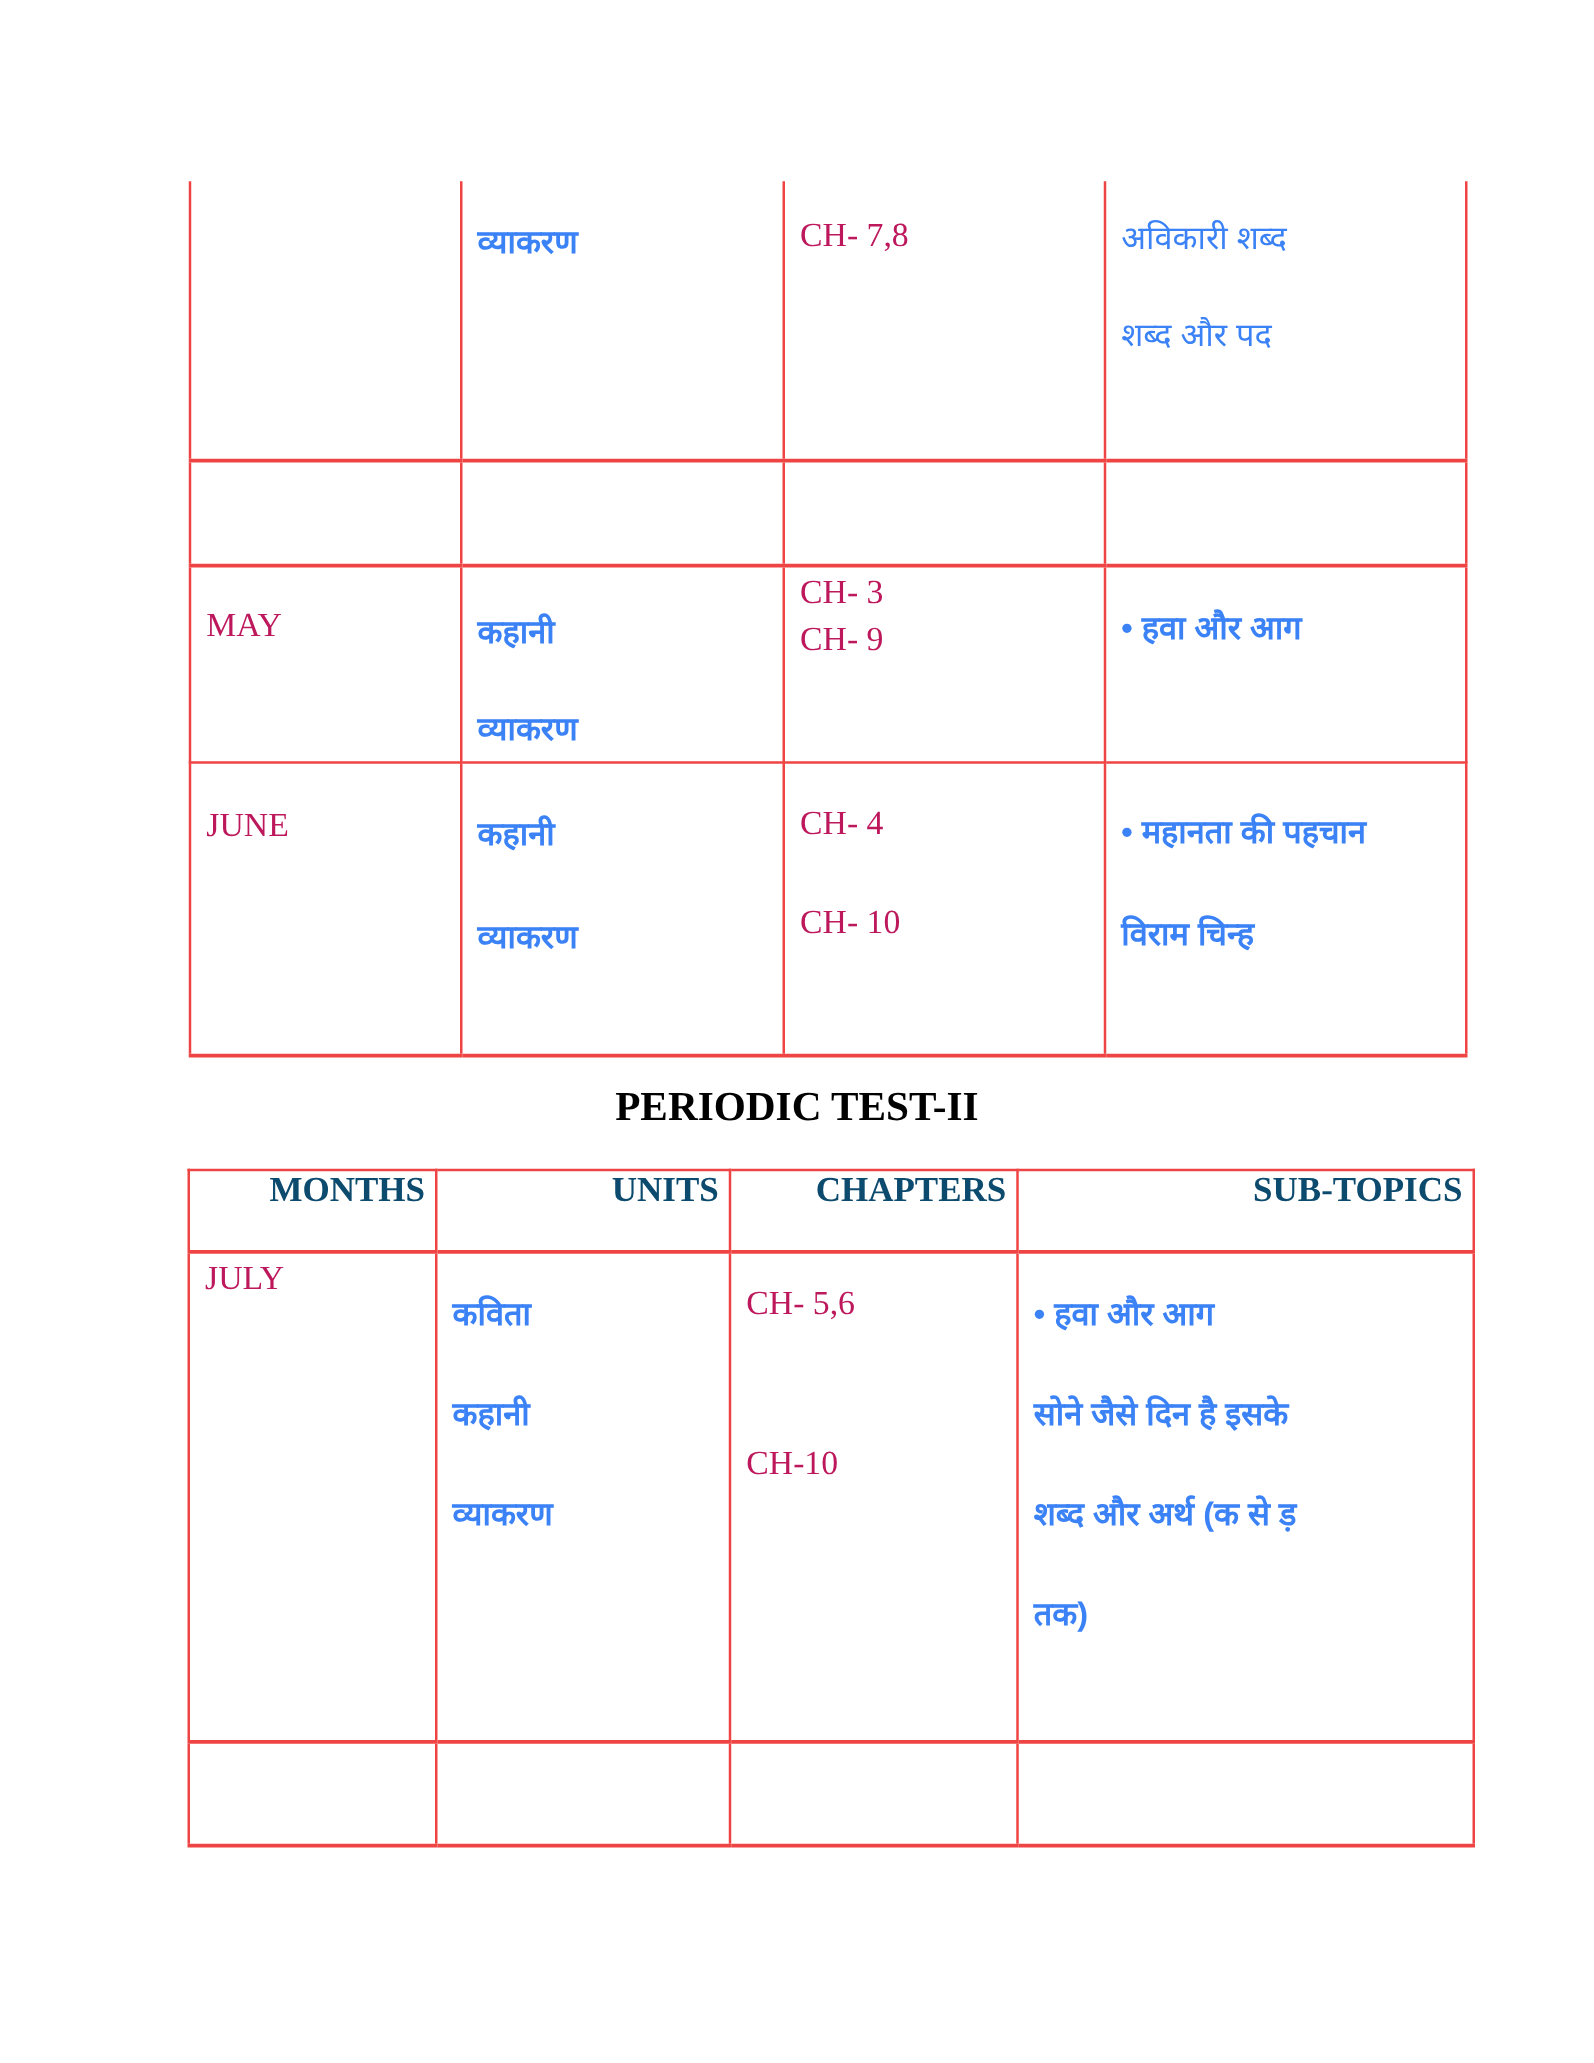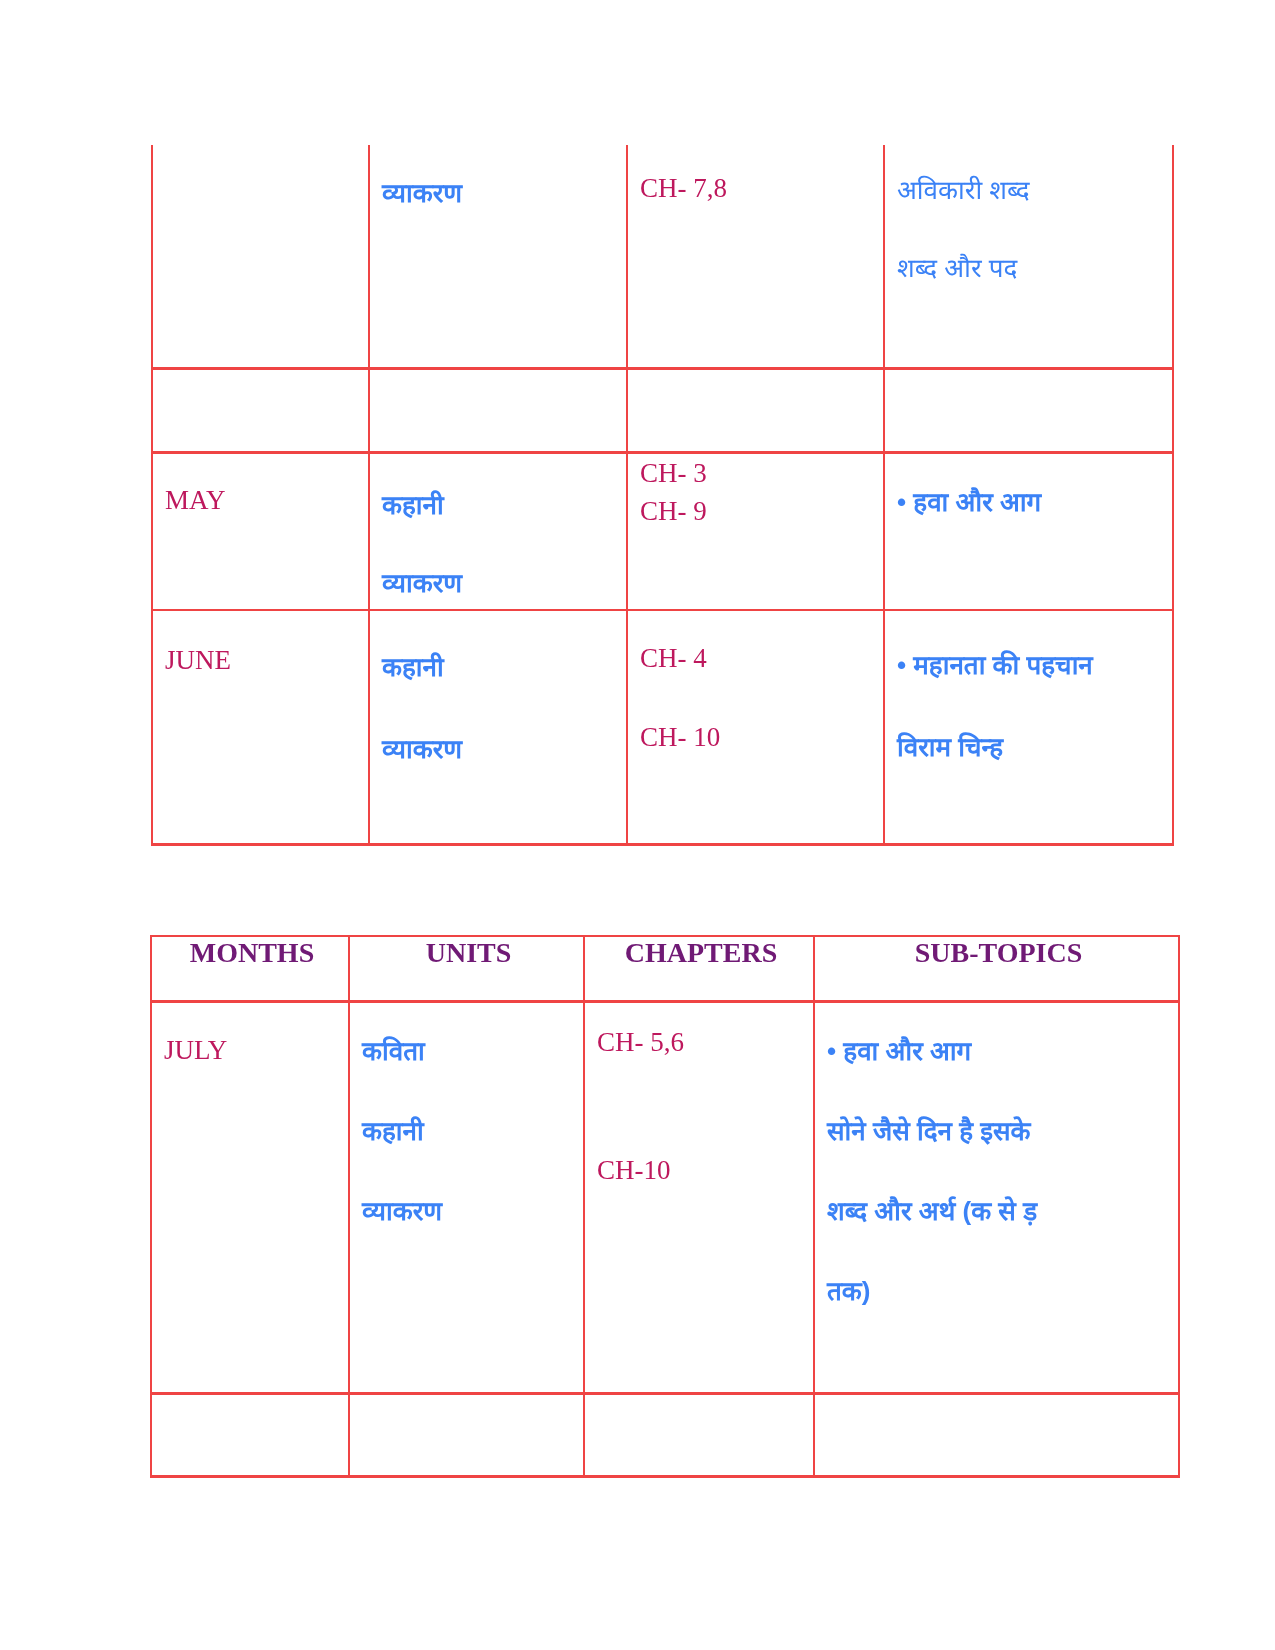--- a/index.html
+++ b/index.html
@@ -42,22 +42,22 @@
     font-weight:400;
     font-size:27px;
     line-height:38px;
     color:#be185d;
     white-space:nowrap;
   }
   td.th {
     font-family:"Liberation Serif","DejaVu Serif",serif;
     font-weight:700;
     font-size:28px;
-    color:#701a75;
-    text-align:center;
+    color:#0c4a6e;
+    text-align:right;
     vertical-align:middle;
     padding:6px 4px 0 4px;
   }
   .heading {
     position:absolute;
     left:0; top:868px;
     width:1275px;
     text-align:center;
     font-family:"Liberation Serif","DejaVu Serif",serif;
     font-weight:700;
@@ -129,37 +129,38 @@
         <div class="en g27">CH- 10</div>
       </td>
       <td style="padding-top:34px">
         <div class="hi">• महानता की पहचान</div>
         <div class="hi g42">विराम चिन्ह</div>
       </td>
     </tr>
   </tbody>
     </table>
 
+  <div class="heading">PERIODIC TEST-II</div>
 
   <table class="grid t2">
     <colgroup>
       <col style="width:198px">
         <col style="width:235px">
         <col style="width:230px">
         <col style="width:365px">
     </colgroup>
     <tbody>
         <tr class="thickb" style="height:65px">
       <td class="th">MONTHS</td>
       <td class="th">UNITS</td>
       <td class="th">CHAPTERS</td>
       <td class="th">SUB-TOPICS</td>
     </tr>
     <tr class="thickb" style="height:392px">
-      <td style="padding-top:28px">
+      <td style="">
         <div class="en">JULY</div>
       </td>
       <td style="padding-top:28px">
         <div class="hi">कविता</div>
         <div class="hi g40">कहानी</div>
         <div class="hi g40">व्याकरण</div>
       </td>
       <td style="padding-top:20px">
         <div class="en">CH- 5,6</div>
         <div class="en g90">CH-10</div>

